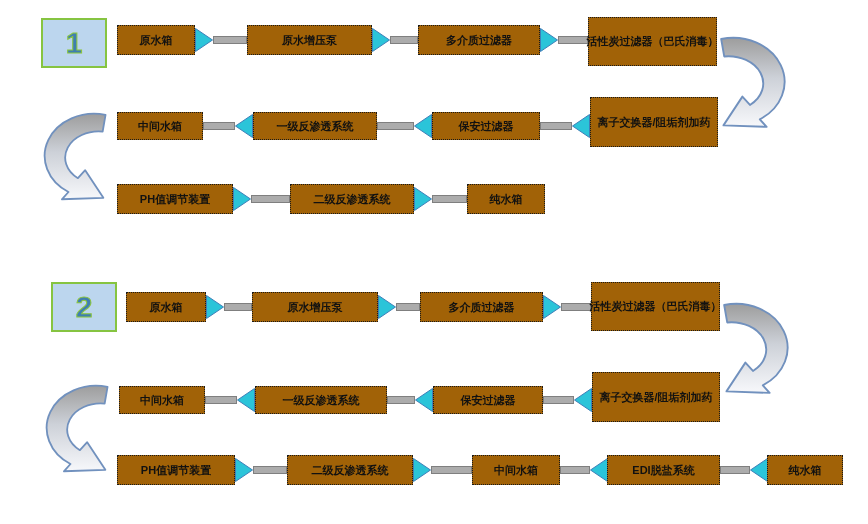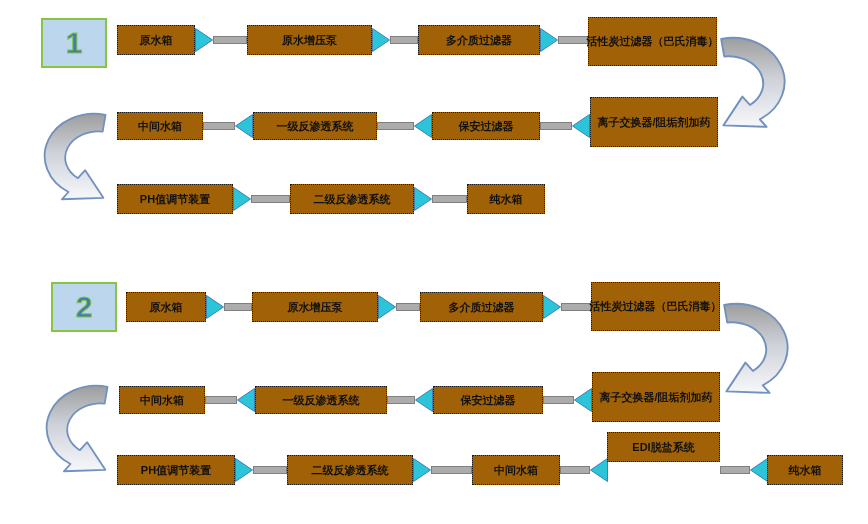--- a/index.html
+++ b/index.html
@@ -157,21 +157,21 @@
     <div class="box" style="left:287px;top:455px;width:126px;height:30px">二级反渗透系统</div>
     <svg class="tri" style="left:413px;top:458px" width="18" height="24">
         <polygon points="0.5,0.5 17.5,12 0.5,23.5" fill="#2BC4D9" stroke="#3E7FB8"></polygon>
       </svg>
     <div class="bar" style="left:431px;top:466px;width:41px"></div>
     <div class="box" style="left:472px;top:455px;width:88px;height:30px">中间水箱</div>
     <div class="bar" style="left:560px;top:466px;width:30px"></div>
     <svg class="tri" style="left:590px;top:458px" width="18" height="24">
         <polygon points="17.5,0.5 0.5,12 17.5,23.5" fill="#2BC4D9" stroke="#3E7FB8"></polygon>
       </svg>
-    <div class="box" style="left:607px;top:432px;width:113px;height:30px">EDI脱盐系统</div>
+    <div class="box" style="left:607px;top:455px;width:113px;height:30px">EDI脱盐系统</div>
     <div class="bar" style="left:720px;top:466px;width:30px"></div>
     <svg class="tri" style="left:750px;top:458px" width="18" height="24">
         <polygon points="17.5,0.5 0.5,12 17.5,23.5" fill="#2BC4D9" stroke="#3E7FB8"></polygon>
       </svg>
     <div class="box" style="left:767px;top:455px;width:76px;height:30px">纯水箱</div>
   </div>
 
 </div>
 
 </body></html>

